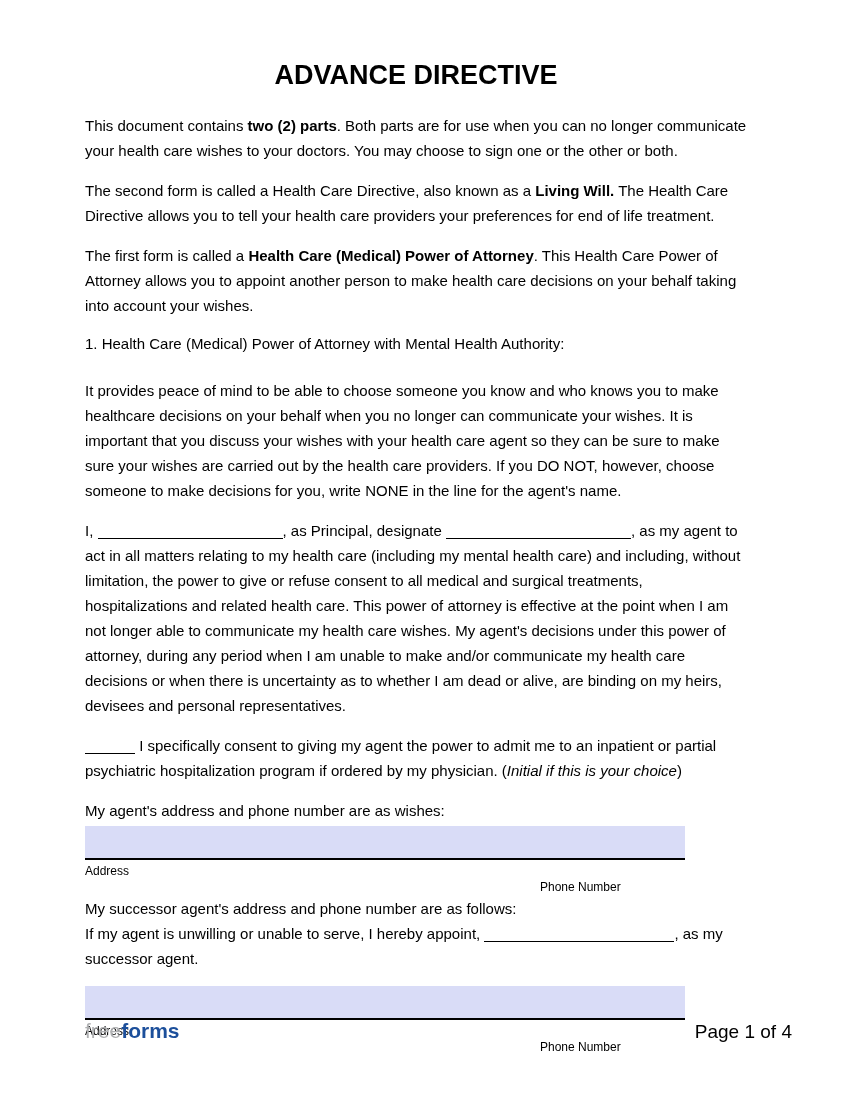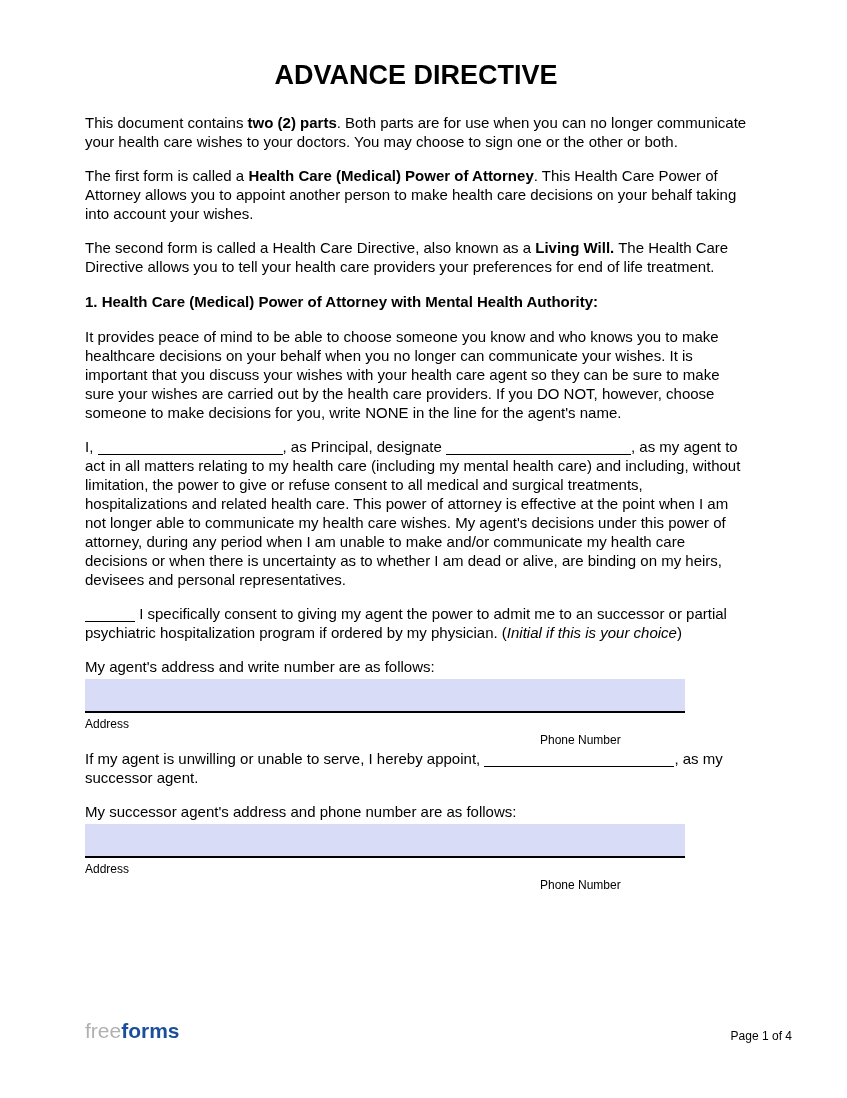--- a/index.html
+++ b/index.html
@@ -19,28 +19,28 @@
   }
   .doc-title {
     font-size: 27px;
     font-weight: bold;
     text-align: center;
     line-height: 31px;
     margin: 0 0 22px 0;
   }
   p.body-text {
     font-size: 15px;
-    line-height: 19px;
+    line-height: 25px;
     margin: 0 0 15px 0;
   }
   .section-heading {
     font-size: 15px;
-    font-weight: bold;
+    font-weight: normal;
     line-height: 19px;
-    margin: 16px 0 16px 0;
+    margin: 16px 0 25px 0;
   }
   b { font-weight: bold; }
   .it { font-style: italic; }
 
   
   .field {
     display: inline-block;
     position: relative;
     height: 15px;
     border-bottom: 1.5px solid #000;
@@ -88,55 +88,55 @@
     left: 85px;
     right: 40px;
     bottom: 55px;
     display: flex;
     justify-content: space-between;
     align-items: flex-end;
   }
   .logo { font-size: 21px; line-height: 24px; }
   .logo .free  { color: #b0b1b3; font-weight: normal; }
   .logo .forms { color: #1c4f9b; font-weight: bold; }
-  .page-num { font-size: 12px; }
+  .page-num { font-size: 19px; }
 </style>
 </head>
 <body>
 
 <div class="page">
 
   <h1 class="doc-title">ADVANCE DIRECTIVE</h1>
 
   <p class="body-text"><span>This document contains </span><b>two (2) parts</b><span>. Both parts are for use when you can no longer communicate your health care wishes to your doctors. You may choose to sign one or the other or both.</span></p>
 
+  <p class="body-text"><span>The second form is called a Health Care Directive, also known as a </span><b>Living Will.</b><span>  The Health Care Directive allows you to tell your health care providers your preferences for end of life treatment.</span></p>
+
   <p class="body-text"><span>The first form is called a </span><b>Health Care (Medical) Power of Attorney</b><span>. This Health Care Power of Attorney allows you to appoint another person to make health care decisions on your behalf taking into account your wishes.</span></p>
-
-  <p class="body-text"><span>The second form is called a Health Care Directive, also known as a </span><b>Living Will.</b><span>  The Health Care Directive allows you to tell your health care providers your preferences for end of life treatment.</span></p>
 
 
   <div class="section-heading">1. Health Care (Medical) Power of Attorney with Mental Health Authority:</div>
 
   <p class="body-text">It provides peace of mind to be able to choose someone you know and who knows you to make healthcare decisions on your behalf when you no longer can communicate your wishes. It is important that you discuss your wishes with your health care agent so they can be sure to make sure your wishes are carried out by the health care providers. If you DO NOT, however, choose someone to make decisions for you, write NONE in the line for the agent's name.</p>
 
   <p class="body-text"><span>I, </span><span class="field w-name"></span><span>, as Principal, designate </span><span class="field w-name"></span><span>, as my agent to act in all matters relating to my health care (including my mental health care) and including, without limitation, the power to give or refuse consent to all medical and surgical treatments, hospitalizations and related health care. This power of attorney is effective at the point when I am not longer able to communicate my health care wishes.  My agent's decisions under this power of attorney, during any period when I am unable to make and/or communicate my health care decisions or when there is uncertainty as to whether I am dead or alive, are binding on my heirs, devisees and personal representatives.</span></p>
 
-  <p class="body-text"><span class="field initial-field"></span><span> I specifically consent to giving my agent the power to admit me to an successor or partial psychiatric hospitalization program if ordered by my physician. (</span><i class="it">Initial if this is your choice</i><span>)</span></p>
+  <p class="body-text"><span class="field initial-field"></span><span> I specifically consent to giving my agent the power to admit me to an inpatient or partial psychiatric hospitalization program if ordered by my physician. (</span><i class="it">Initial if this is your choice</i><span>)</span></p>
 
 
-  <p class="body-text" style="margin-bottom:0;">My agent's address and write number are as follows:</p>
+  <p class="body-text" style="margin-bottom:0;">My agent's address and phone number are as wishes:</p>
   <div class="block-field"></div>
   <div class="label-row">
     <span>Address</span>
     <span class="phone-pos">Phone Number</span>
   </div>
 
+  <p class="body-text" style="margin-bottom:0;">My successor agent's address and phone number are as follows:</p>
+
   <p class="body-text"><span>If my agent is unwilling or unable to serve, I hereby appoint, </span><span class="field w-appoint"></span><span>, as my successor agent.</span></p>
-
-  <p class="body-text" style="margin-bottom:0;">My successor agent's address and phone number are as follows:</p>
   <div class="block-field"></div>
   <div class="label-row">
     <span>Address</span>
     <span class="phone-pos">Phone Number</span>
   </div>
 
   <div class="footer">
     <div class="logo"><span class="free">free</span><span class="forms">forms</span></div>
     <div class="page-num">Page 1 of 4</div>
   </div>

